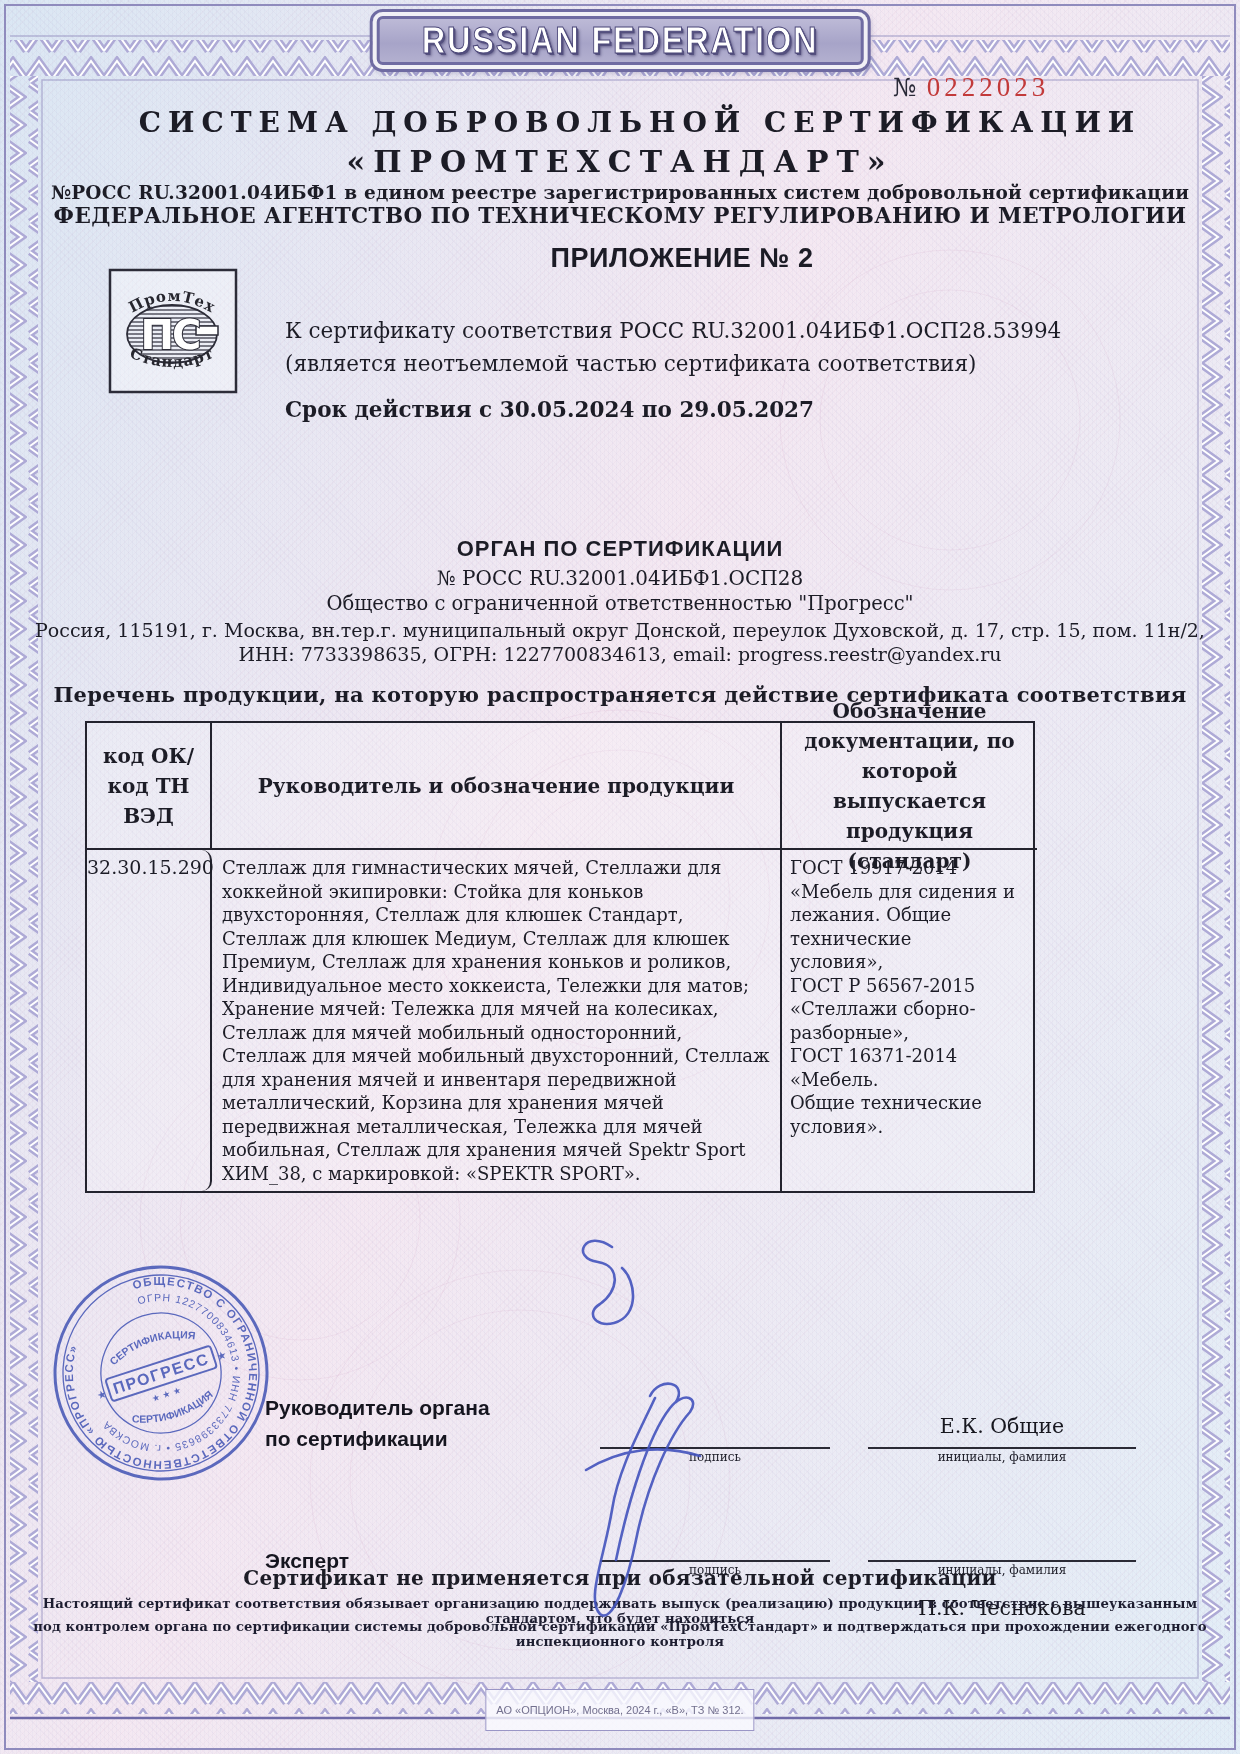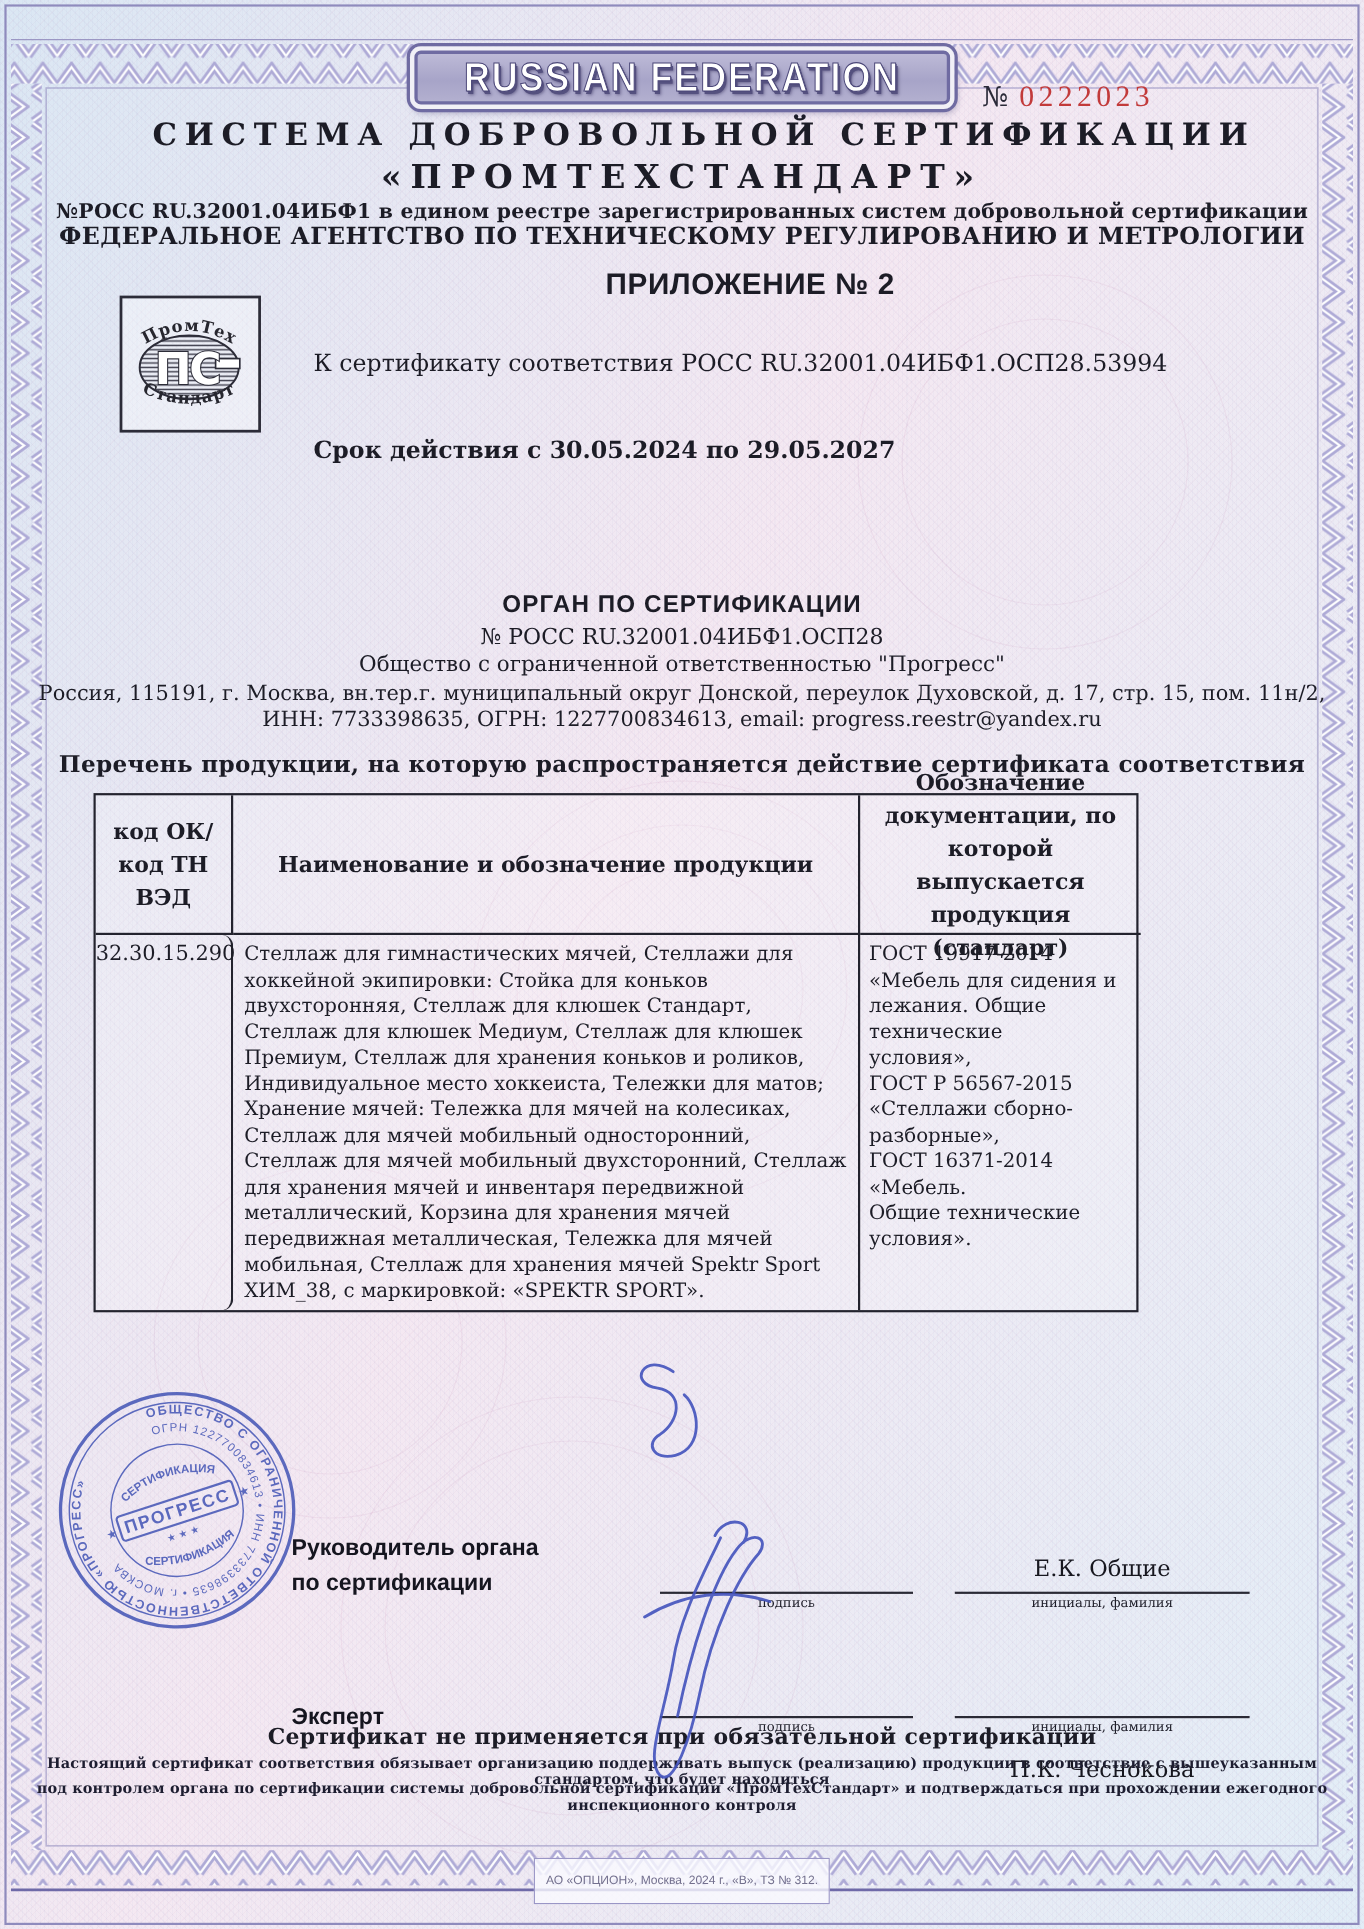--- a/index.html
+++ b/index.html
@@ -17,21 +17,21 @@
       repeating-linear-gradient(90deg, rgba(120,150,200,.04) 0 1px, transparent 1px 4px);
   }
   .frame{position:absolute;left:0;top:0;z-index:1;pointer-events:none;}
   .abs{position:absolute;z-index:2;}
   .sans{font-family:"Liberation Sans","DejaVu Sans",sans-serif;}
   .center{left:0;width:100%;text-align:center;}
 
   .banner{left:50%;top:12px;transform:translateX(-50%);z-index:6;border-radius:10px;
     background:linear-gradient(180deg,#c3c0db 0%,#a7a4c8 55%,#b7b4d2 100%);
     box-shadow:0 0 0 3px #6f6ba2, inset 0 0 0 4px rgba(255,255,255,.9), inset 0 0 0 7px #6f6ba2, 2px 3px 6px rgba(60,55,110,.35);
-    padding:8px 22px 7px;margin-top:30px;}
+    padding:8px 22px 7px;}
   .banner-text{display:inline-block;font-family:"Liberation Sans","DejaVu Sans",sans-serif;
     font-weight:800;font-size:37px;letter-spacing:2px;color:#ffffff;transform:scaleX(.88);
     -webkit-text-stroke:1px #4a4678;
     text-shadow:1px 1px 0 #55517f,2px 2px 0 #55517f,3px 3px 3px rgba(30,25,70,.45);white-space:nowrap;}
 
   .doc-number{left:893px;top:72px;display:flex;align-items:baseline;gap:10px;}
   .doc-number .nosign{font-size:25px;color:#2a2a38;}
   .doc-number .digits{font-family:Liberation Serif, serif;
     font-size:27px;color:#c23a3a;letter-spacing:4px;}
 
@@ -155,33 +155,34 @@
     <ellipse cx="64" cy="66" rx="45" ry="29" fill="url(#hatch)" stroke="#2c2c38" stroke-width="1.8"></ellipse>
     <rect x="88" y="58" width="22" height="9" fill="#ffffff" stroke="#2c2c38" stroke-width="1.5"></rect>
     <text x="62" y="81" text-anchor="middle" font-family="DejaVu Sans, Liberation Sans, sans-serif" font-size="40" font-weight="bold" fill="#ffffff" stroke="#2c2c38" stroke-width="2" paint-order="stroke" letter-spacing="-2">ПС</text>
     <text font-family="DejaVu Serif, Liberation Serif, serif" font-size="15" font-weight="bold" fill="#26262e" letter-spacing="1">
       <textPath href="#arcBot" startOffset="50%" text-anchor="middle">Стандарт</textPath>
     </text>
   </svg>
 
   <div class="abs cert-lines">
     <div>К сертификату соответствия РОСС RU.32001.04ИБФ1.ОСП28.53994</div>
+    <div>(является неотъемлемой частью сертификата соответствия)</div>
   </div>
   <div class="abs validity">Срок действия с 30.05.2024 по 29.05.2027</div>
 
   <div class="abs center sans org-heading">ОРГАН ПО СЕРТИФИКАЦИИ</div>
   <div class="abs center org-number">№ РОСС RU.32001.04ИБФ1.ОСП28</div>
   <div class="abs center org-name">Общество с ограниченной ответственностью "Прогресс"</div>
   <div class="abs center org-address">Россия, 115191, г. Москва, вн.тер.г. муниципальный округ Донской, переулок Духовской, д. 17, стр. 15, пом. 11н/2,</div>
   <div class="abs center org-contacts">ИНН: 7733398635, ОГРН: 1227700834613, email: progress.reestr@yandex.ru</div>
   <div class="abs center products-heading">Перечень продукции, на которую распространяется действие сертификата соответствия</div>
 
   <div class="abs ctable">
     <div class="th c1">код ОК/ код ТН ВЭД</div>
-    <div class="th c2">Наименование и обозначение продукции</div>
+    <div class="th c2">Руководитель и обозначение продукции</div>
     <div class="th c3">Обозначение документации, по которой выпускается продукция (стандарт)</div>
     <div class="td c1 code">32.30.15.290</div>
     <div class="td c2 prod">Стеллаж для гимнастических мячей,  Стеллажи для хоккейной экипировки: Стойка для коньков двухсторонняя, Стеллаж для клюшек Стандарт, Стеллаж для клюшек Медиум, Стеллаж для клюшек Премиум, Стеллаж для хранения коньков и роликов, Индивидуальное место хоккеиста, Тележки для матов; Хранение мячей: Тележка для мячей на колесиках, Стеллаж для мячей мобильный односторонний, Стеллаж для мячей мобильный двухсторонний, Стеллаж для хранения мячей и инвентаря передвижной металлический, Корзина для хранения мячей передвижная металлическая, Тележка для мячей мобильная, Стеллаж для хранения мячей Spektr Sport ХИМ_38, с маркировкой: «SPEKTR SPORT».</div>
     <div class="td c3 docs">ГОСТ 19917-2014
 «Мебель для сидения и
 лежания. Общие технические
 условия»,
 ГОСТ Р 56567-2015
 «Стеллажи сборно-
 разборные»,

